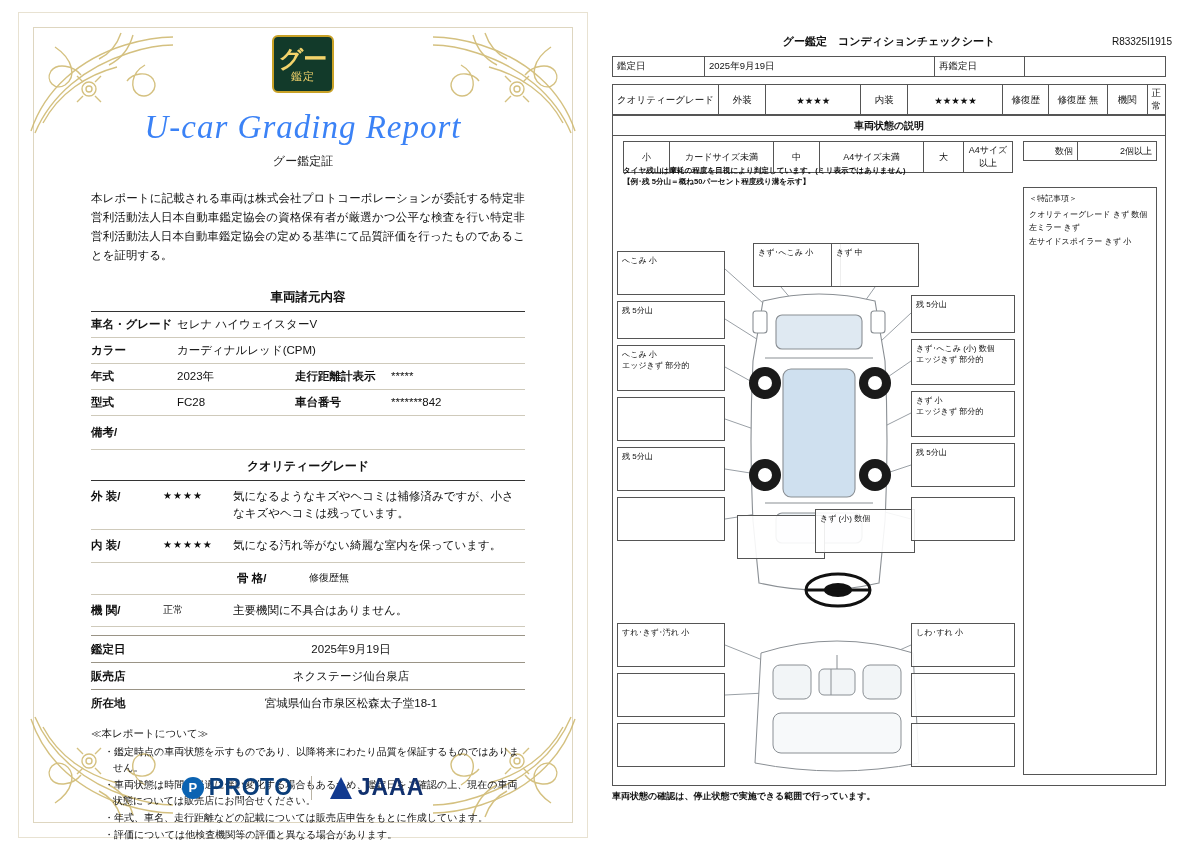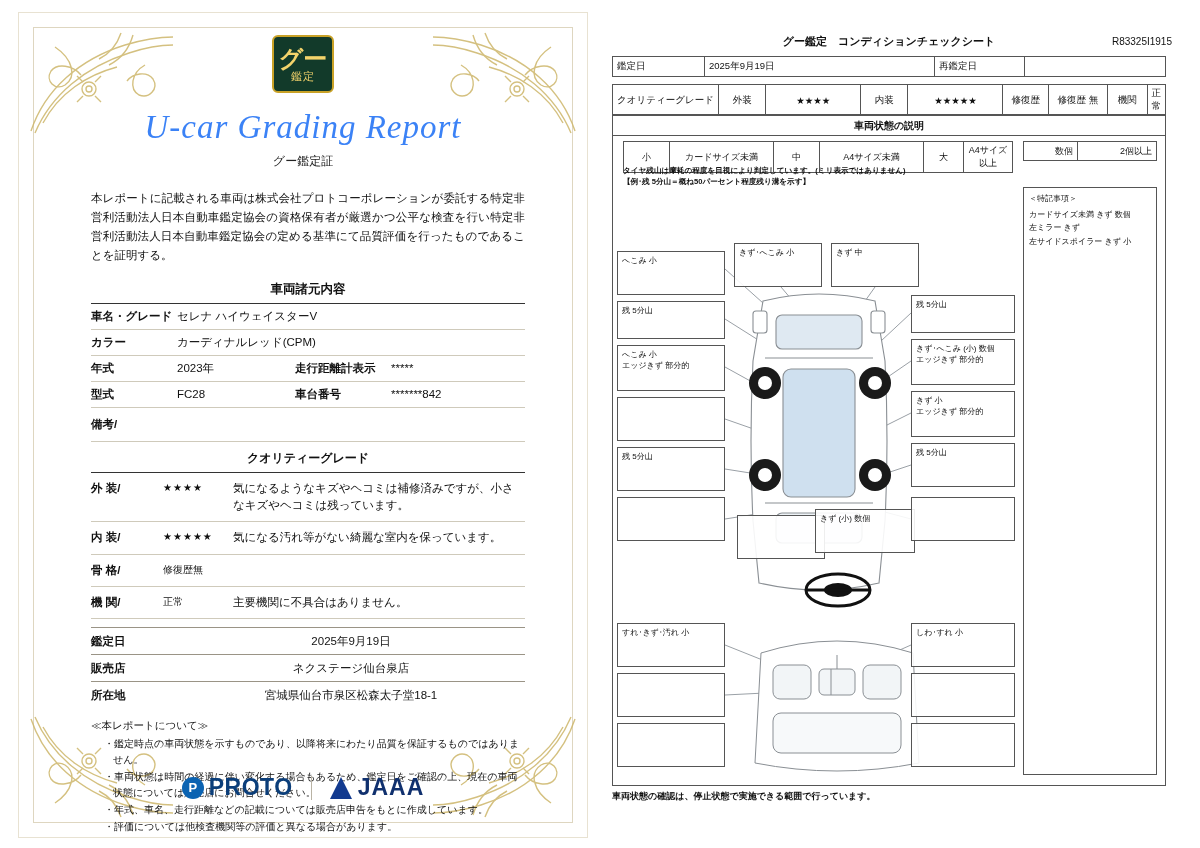--- a/index.html
+++ b/index.html
@@ -72,21 +72,21 @@
     left: 72px; right: 62px; top: 176px;
   }
   .intro {
     font-size: 11.5px; line-height: 1.65; text-align: justify;
     color: #111;
   }
   .sec-head {
     text-align: center;
     font-size: 12.5px;
     font-weight: bold;
-    margin-top: 16px;
+    margin-top: 24px;
     padding-bottom: 5px;
     border-bottom: 1px solid #333;
   }
   .row {
     display: flex;
     align-items: center;
     border-bottom: 1px solid #cfcabb;
     min-height: 26px;
     font-size: 11.5px;
   }
@@ -94,21 +94,21 @@
   .row .val { flex: 1; }
   .row .lbl2 { width: 96px; font-weight: bold; }
   .stars { letter-spacing: 1px; font-size: 10px; }
   .grade-head {
     text-align: center; font-weight: bold; font-size: 12px;
     padding: 8px 0 5px; border-bottom: 1px solid #333;
   }
   .grow {
     display: flex; align-items: flex-start;
     border-bottom: 1px solid #cfcabb;
-    padding: 7px 0; font-size: 11.5px; line-height: 1.5;
+    padding: 7px 0; font-size: 11.5px; line-height: 1.5; justify-content: center;
   }
   .grow .gl { width: 72px; font-weight: bold; flex: none; }
   .grow .gs { width: 70px; flex: none; font-size: 10px; }
   .grow .gt { flex: 1; }
   .drow {
     display: flex; align-items: center;
     border-top: 1px solid #9a9486;
     height: 27px; font-size: 11.5px;
   }
   .drow:last-of-type { border-bottom: 1px solid #9a9486; }
@@ -440,21 +440,21 @@
       </tbody>
         </table>
 
       <div class="tire-note">
         <div>タイヤ残山は摩耗の程度を目視により判定しています。(ミリ表示ではありません)</div>
         <div>【例･残 5分山＝概ね50パーセント程度残り溝を示す】</div>
       </div>
 
       <div class="memo">
         <div class="mh">＜特記事項＞</div>
-        <div>カードサイズ未満 きず 数個</div>
+        <div>クオリティーグレード きず 数個</div>
         <div>左ミラー きず</div>
         <div>左サイドスポイラー きず 小</div>
       </div>
 
       <div class="diagram">
         <svg width="406" height="594" viewBox="0 0 406 594">
           <g fill="none" stroke="#9aa0a6" stroke-width="1">
 
             <path d="M112 86 L150 120"></path>
             <path d="M168 104 L190 130"></path>
@@ -508,21 +508,21 @@
             <rect x="160" y="482" width="38" height="34" rx="7" fill="#f2f5f7"></rect>
             <rect x="250" y="482" width="38" height="34" rx="7" fill="#f2f5f7"></rect>
             <rect x="206" y="486" width="36" height="26" rx="5" fill="#f2f5f7"></rect>
             <rect x="160" y="530" width="128" height="40" rx="8" fill="#f7f9fa"></rect>
             <path d="M218 486 v26 M224 472 v14"></path>
           </g>
         </svg>
 
         
         <div class="note-box" style="left:4px;  top:68px;  width:108px; height:44px;"><span>へこみ 小</span></div>
-        <div class="note-box" style="left:121px; top:60px;  width:88px;  height:44px;"><span>きず･へこみ 小</span></div>
+        <div class="note-box" style="left:140px; top:60px;  width:88px;  height:44px;"><span>きず･へこみ 小</span></div>
         <div class="note-box" style="left:218px; top:60px;  width:88px;  height:44px;"><span>きず 中</span></div>
         <div class="note-box" style="left:4px;   top:118px; width:108px; height:38px;"><span>残 5分山</span></div>
         <div class="note-box" style="left:298px; top:112px; width:104px; height:38px;"><span>残 5分山</span></div>
         <div class="note-box" style="left:4px;   top:162px; width:108px; height:46px; white-space:pre-line;"><span>へこみ 小
 エッジきず 部分的</span></div>
         <div class="note-box" style="left:298px; top:156px; width:104px; height:46px; white-space:pre-line;"><span>きず･へこみ (小) 数個
 エッジきず 部分的</span></div>
         <div class="note-box" style="left:4px;   top:214px; width:108px; height:44px;"><span></span></div>
         <div class="note-box" style="left:298px; top:208px; width:104px; height:46px; white-space:pre-line;"><span>きず 小
 エッジきず 部分的</span></div>

